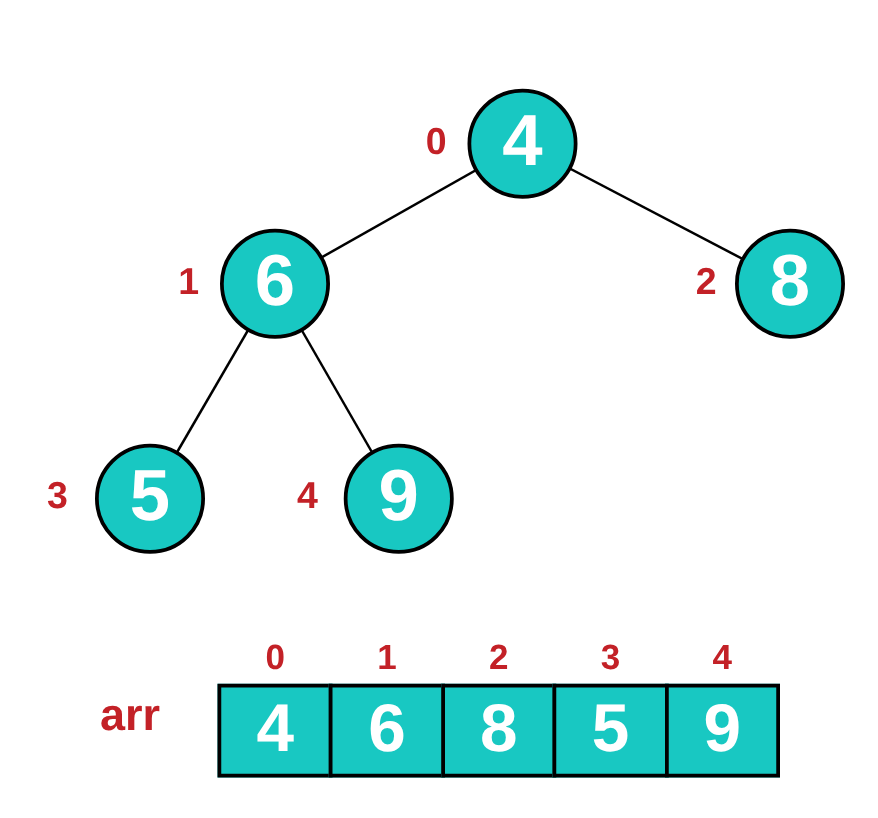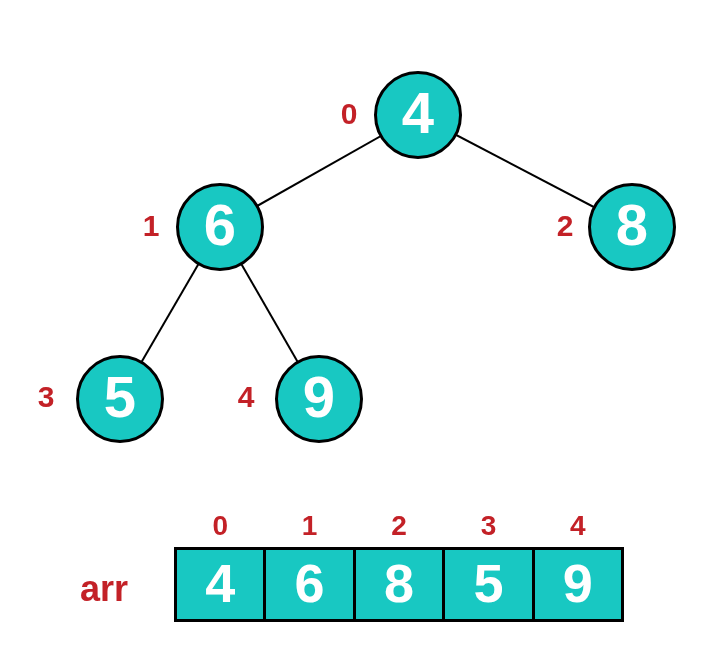--- a/index.html
+++ b/index.html
@@ -88,21 +88,21 @@
   .array-cell + .array-cell { margin-left: -3px; }
   .cell-value {
     color: #ffffff;
     font-size: 54px;
     font-weight: bold;
     line-height: 1;
     transform: translateY(-2px);
   }
   .array-label {
     position: absolute;
-    left: 104px; top: 589px;
+    left: 104px; top: 572px;
     transform: translate(-50%, -50%);
     color: #C32127;
     font-size: 36px;
     font-weight: bold;
     line-height: 1;
   }
 </style>
 </head>
 <body>
 

